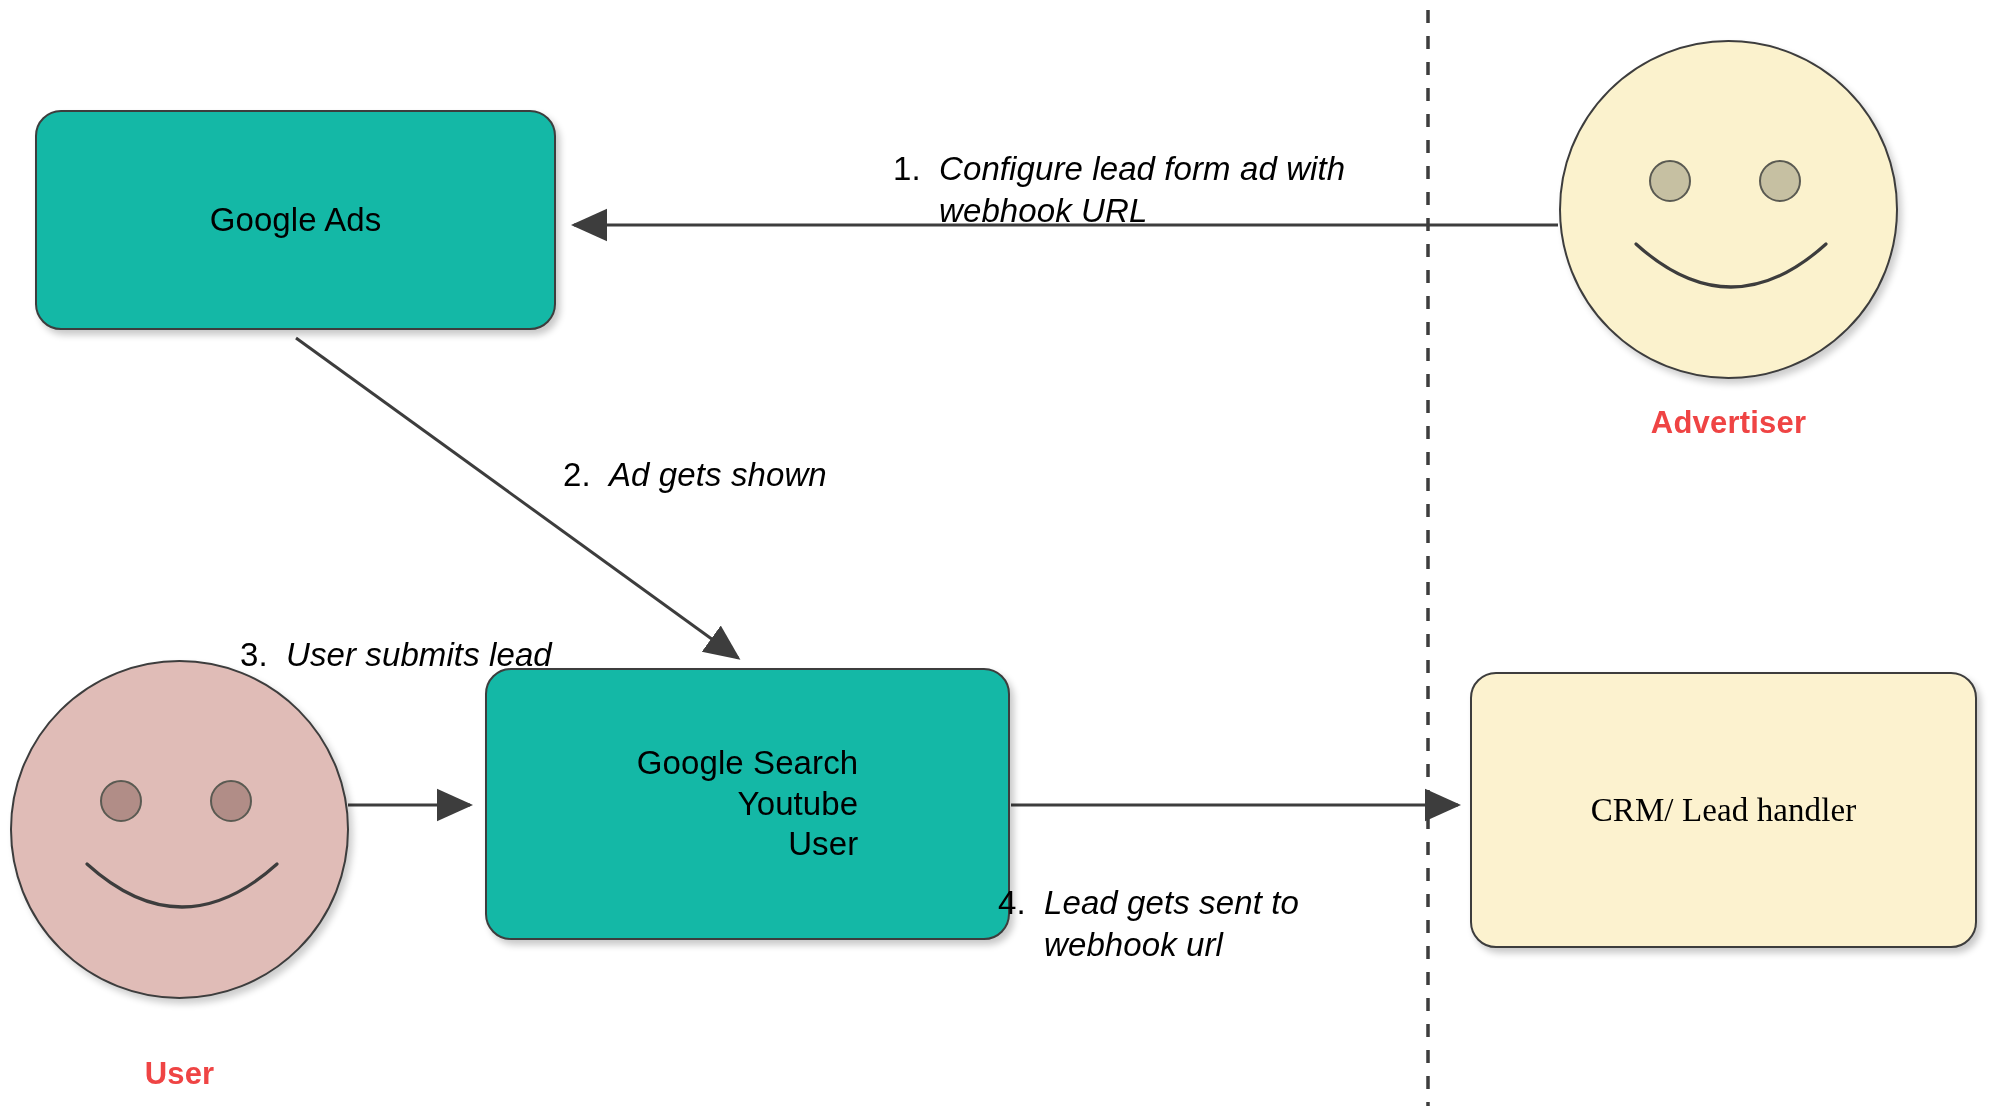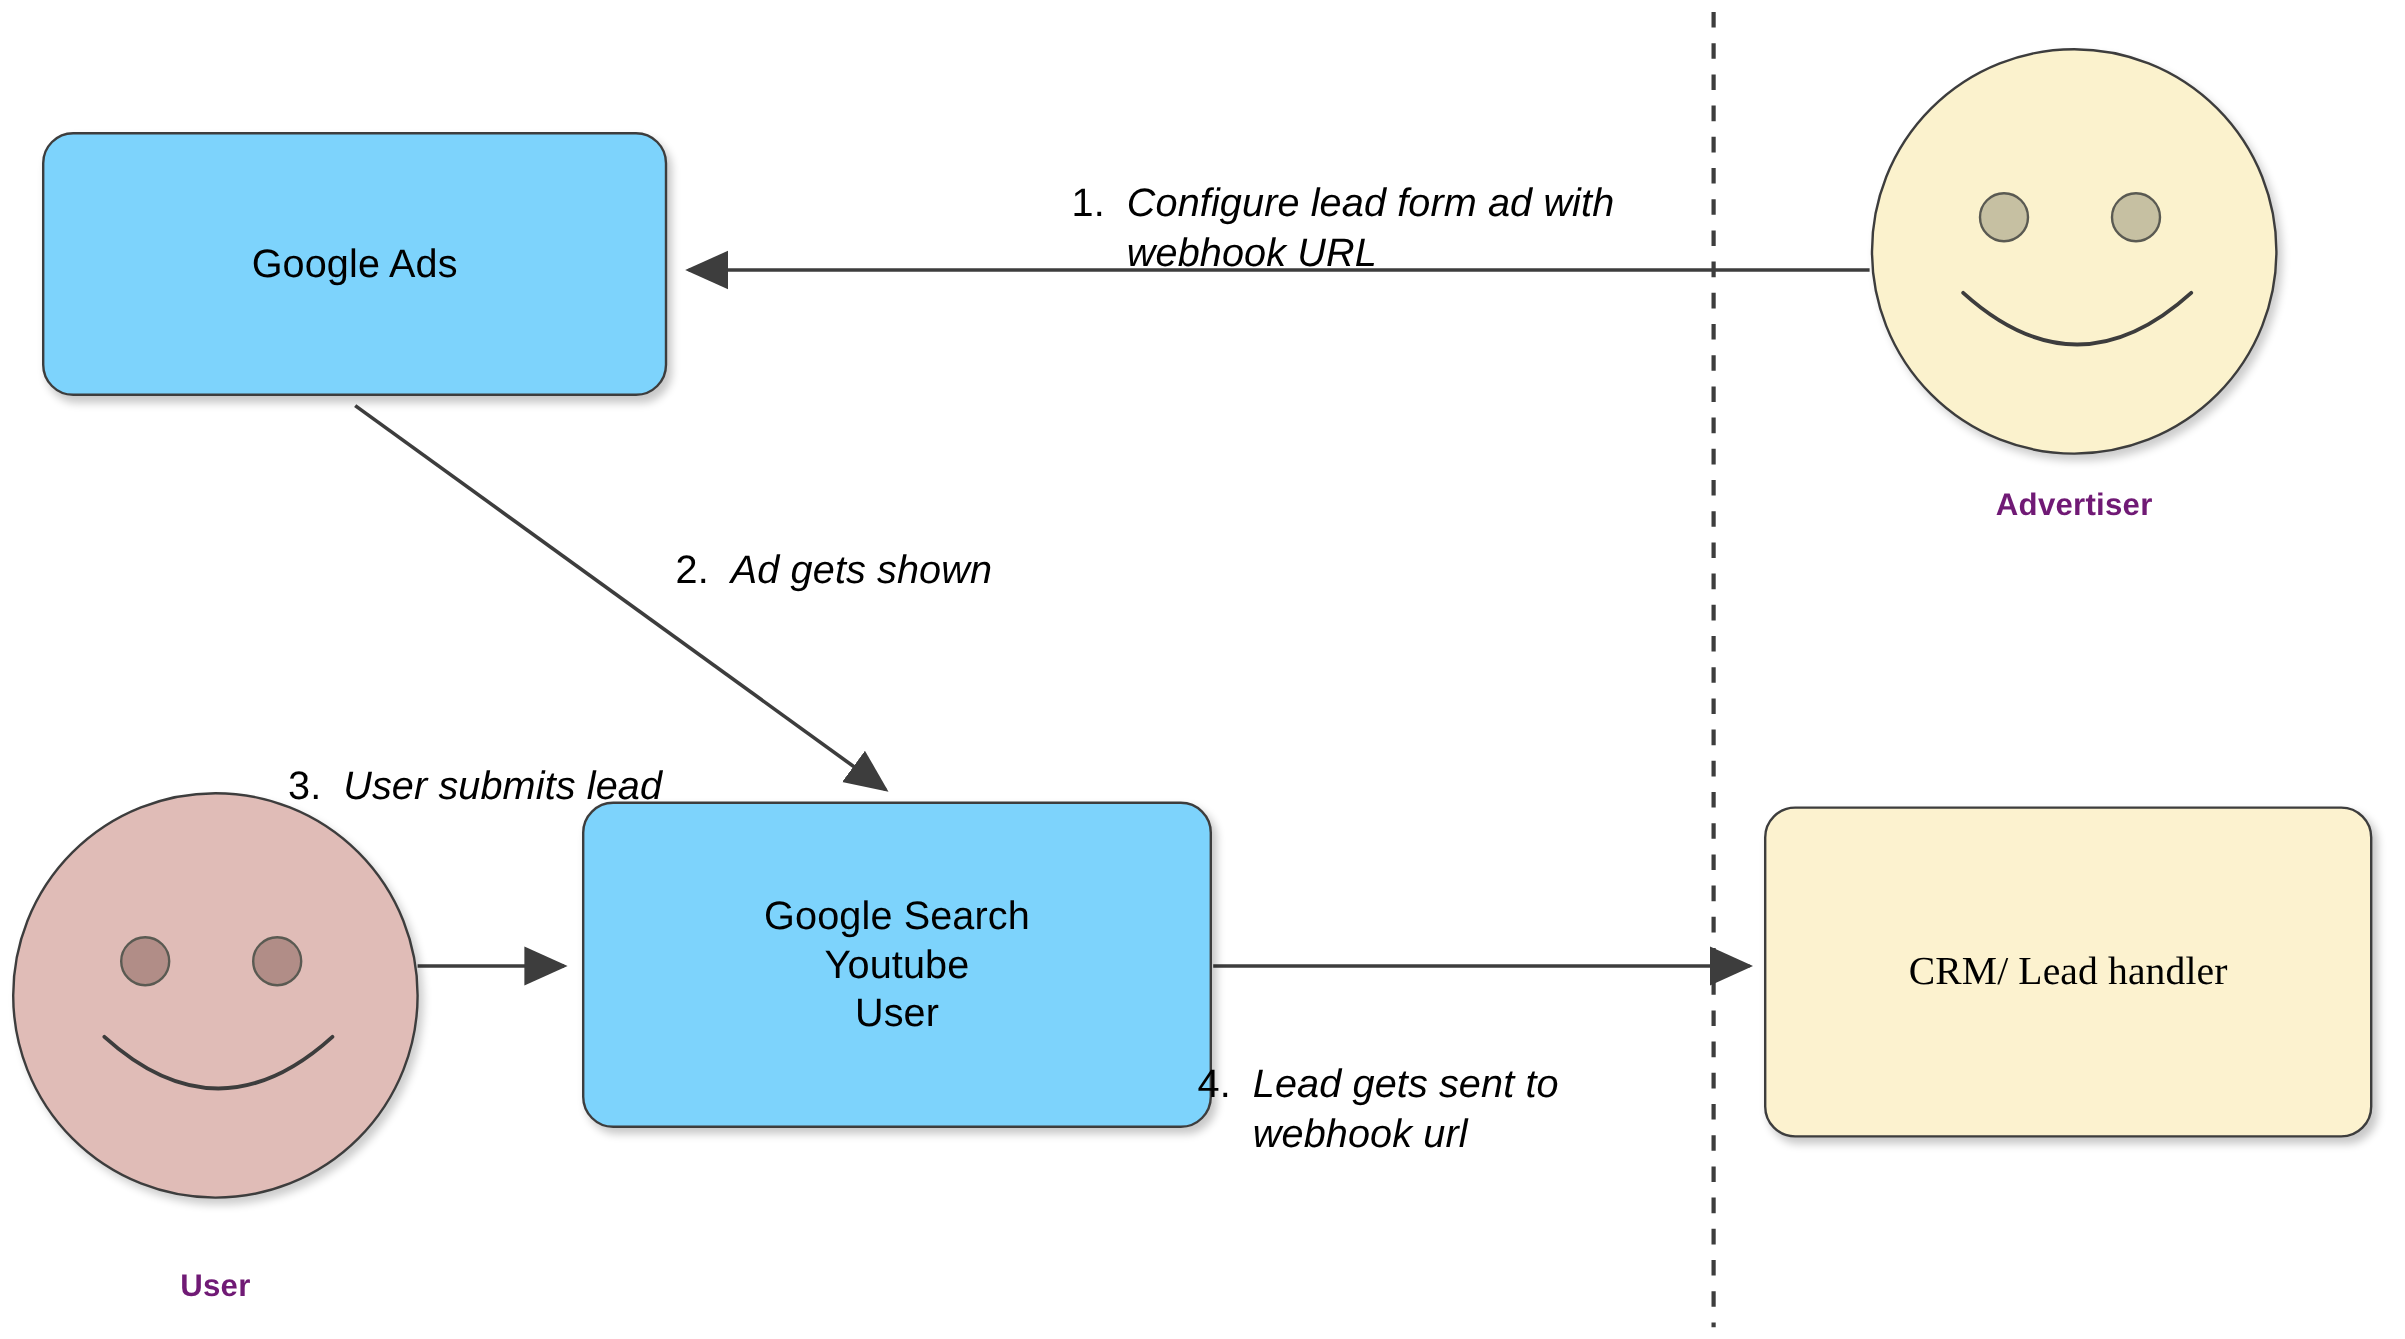--- a/index.html
+++ b/index.html
@@ -35,21 +35,21 @@
     display: flex;
     align-items: center;
     justify-content: center;
     text-align: center;
     color: #000000;
     font-size: 33px;
     line-height: 1.24;
     letter-spacing: 0.1px;
     box-shadow: 4px 5px 7px rgba(0,0,0,0.22);
   }
-  .fill-blue { background: #7dd3fc; }
+  .fill-blue { background: #14b8a6; text-align: right; }
   .fill-yellow { background: #fcf2cf; }
 
   #box-google-ads {
     left: 35px;  top: 110px;
     width: 521px; height: 220px;
   }
   #box-google-surfaces {
     left: 485px; top: 668px;
     width: 525px; height: 272px;
   }
@@ -89,22 +89,22 @@
   #face-user .eye.right { left: 198px; top: 118px; }
   .mouth {
     position: absolute;
     left: 72px; top: 198px;
     width: 196px; height: 96px;
   }
   .actor-caption {
     position: absolute;
     text-align: center;
     font-weight: bold;
-    font-size: 26px;
-    color: #701a75;
+    font-size: 31px;
+    color: #ef4444;
     letter-spacing: 0.2px;
   }
   #caption-advertiser {
     left: 1559px; top: 405px; width: 339px;
   }
   #caption-user {
     left: 10px; top: 1024px; width: 339px; margin-top: 32px;
   }
 
   

